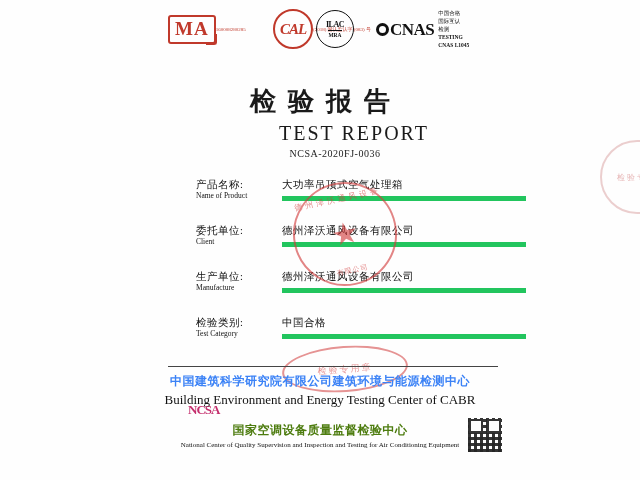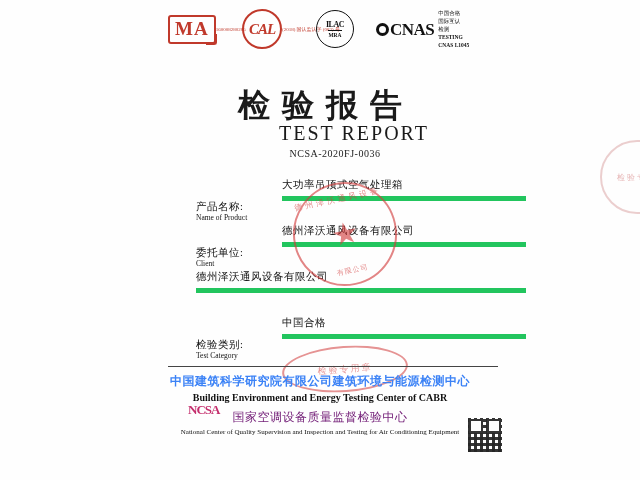--- a/index.html
+++ b/index.html
@@ -84,20 +84,21 @@
     border: 2px solid #c0392b;
     border-radius: 50%;
     color: #c0392b;
     display: flex;
     align-items: center;
     justify-content: center;
     font-weight: bold;
     font-size: 15px;
     font-style: italic;
     letter-spacing: -1px;
+    margin-left: 31px;
   }
 
   .ilac-circle {
     width: 36px;
     height: 36px;
     border: 1.5px solid #111;
     border-radius: 50%;
     display: flex;
     flex-direction: column;
     align-items: center;
@@ -142,21 +143,21 @@
   }
   .cnas-text .bold { font-weight: bold; }
 
   
   .title-cn {
     position: absolute;
     top: 84px;
     left: 0;
     width: 640px;
     text-align: center;
-    font-size: 32px;
+    font-size: 26px;
     font-weight: bold;
     letter-spacing: 12px;
     text-indent: 12px;
     color: #1a1a1a;
   }
   .title-en {
     position: absolute;
     top: 122px;
     left: 0;
     width: 640px;
@@ -192,21 +193,20 @@
   }
   .field-label {
     width: 86px;
     flex: none;
   }
   .label-cn {
     font-size: 10.5px;
     color: #111;
     letter-spacing: 0.5px;
     line-height: 1.25;
-    margin-top: 22px;
   }
   .label-en {
     font-size: 7.5px;
     color: #111;
     line-height: 1.3;
   }
   .field-value {
     flex: 1;
     border-bottom: 5px solid #22c55e;
     height: 18px;
@@ -233,30 +233,29 @@
     text-align: center;
   }
   .foot-cn {
     font-size: 12px;
     font-weight: bold;
     color: #3b82f6;
     letter-spacing: 0.5px;
     line-height: 1.5;
   }
   .foot-en {
-    font-size: 10px;
+    font-size: 13px;
     color: #111;
     line-height: 1.5;
-    margin-bottom: 3px;
-    font-weight: bold;
+    margin-bottom: 11px;
   }
   .foot-cn2 {
     font-size: 12px;
-    font-weight: normal;
-    color: #701a75;
+    font-weight: bold;
+    color: #4d7c0f;
     letter-spacing: 0.5px;
     line-height: 1.6;
   }
   .foot-en2 {
     font-size: 7px;
     color: #111;
     line-height: 1.5;
   }
 
   
@@ -436,20 +435,24 @@
 
     <div class="field-row">
       <div class="field-label">
         <div class="label-cn">委托单位:</div>
         <div class="label-en">Client</div>
       </div>
       <div class="field-value">德州泽沃通风设备有限公司</div>
     </div>
 
     <div class="field-row">
+      <div class="field-label">
+        <div class="label-cn">生产单位:</div>
+        <div class="label-en">Manufacture</div>
+      </div>
       <div class="field-value">德州泽沃通风设备有限公司</div>
     </div>
 
     <div class="field-row">
       <div class="field-label">
         <div class="label-cn">检验类别:</div>
         <div class="label-en">Test Category</div>
       </div>
       <div class="field-value">中国合格</div>
     </div>

